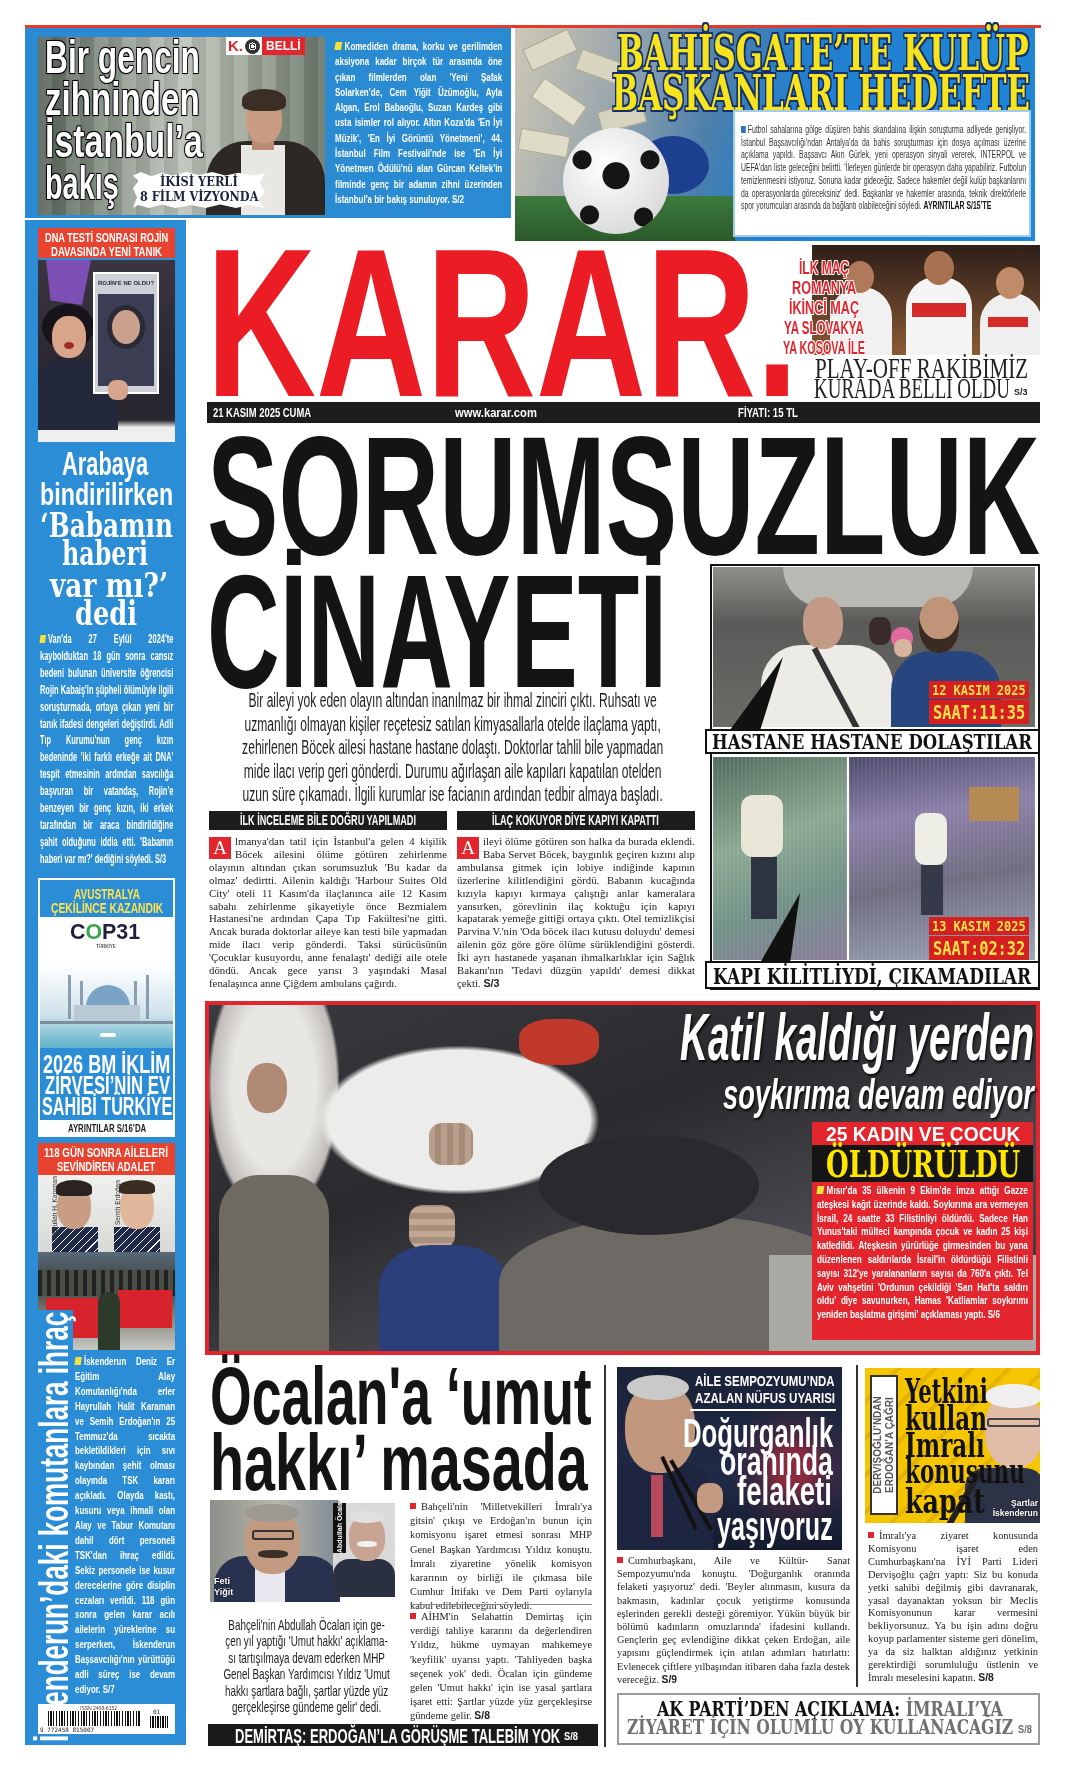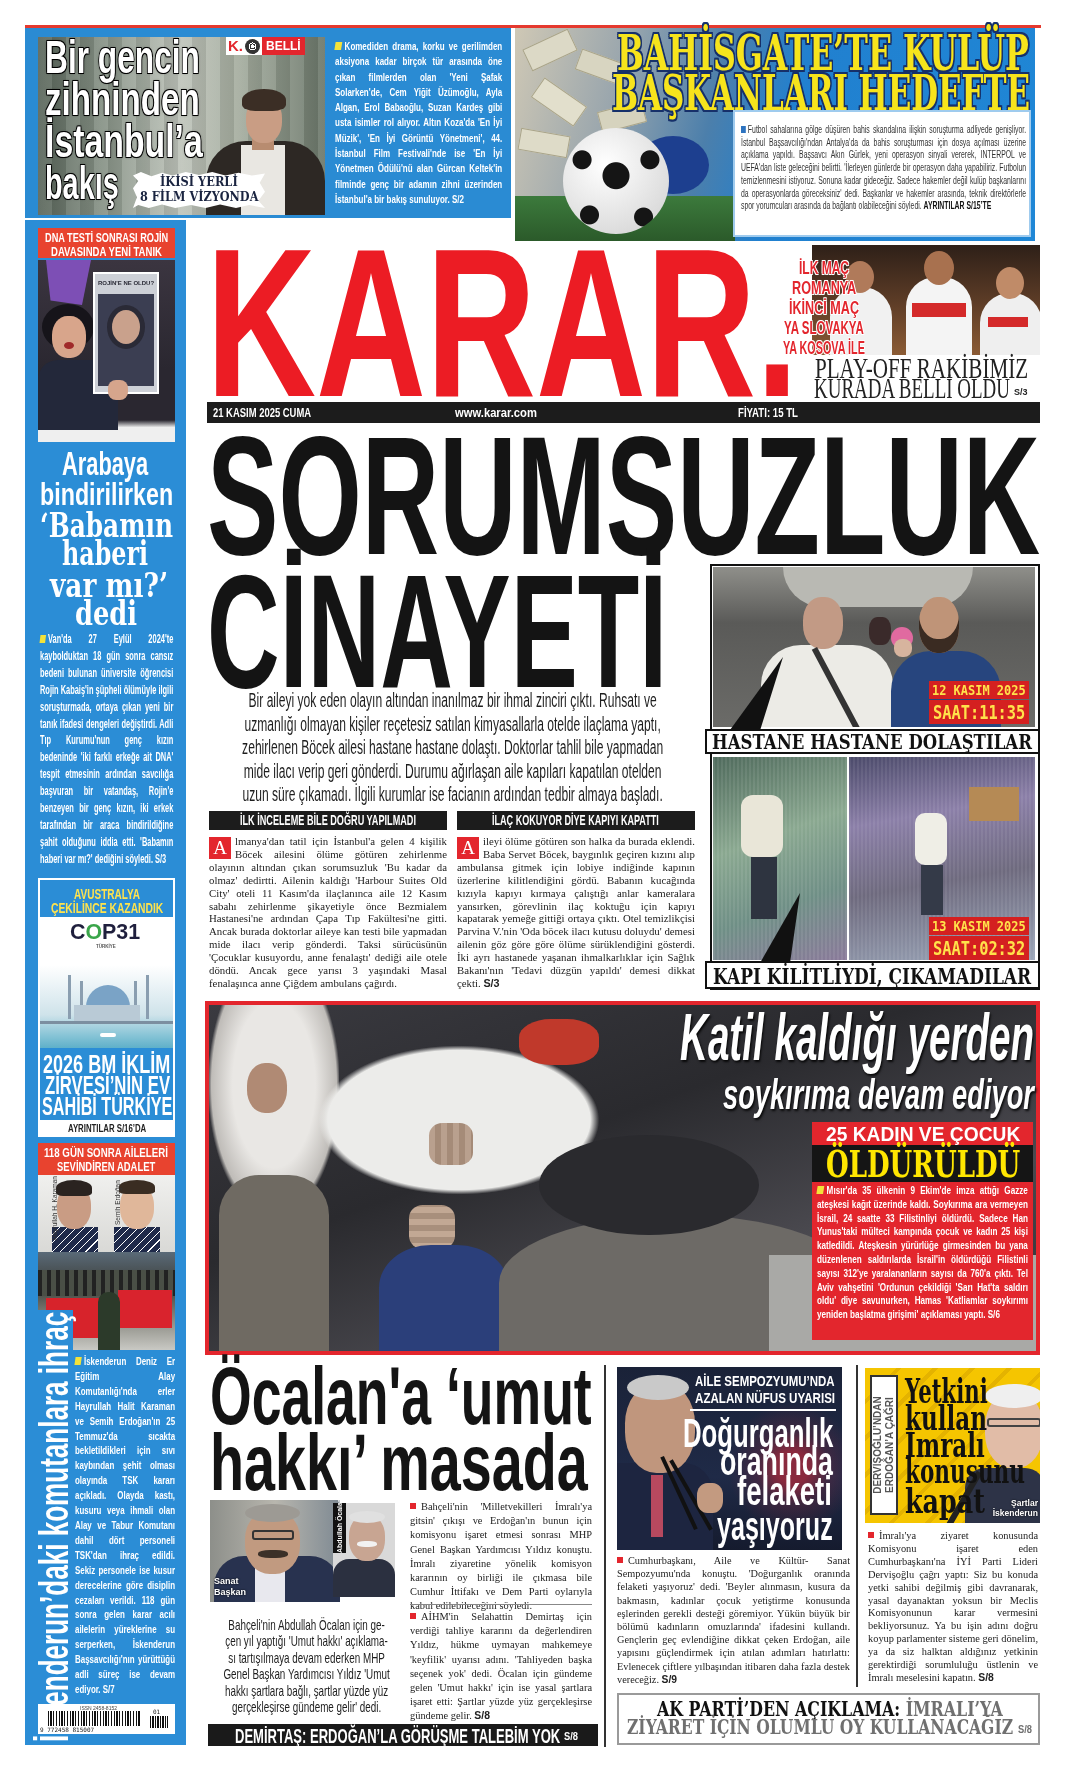--- a/index.html
+++ b/index.html
@@ -301,22 +301,22 @@
   <span class="fit b" style="left: 210px; top: 1355px; font-size: 82px; color: rgb(20, 20, 20); transform: scaleX(0.653);">Öcalan'a ‘umut</span>
   <span class="fit b" style="left: 210px; top: 1423px; font-size: 80px; color: rgb(20, 20, 20); transform: scaleX(0.6961);">hakkı’ masada</span>
 
   <div class="photo" style="left:210px;top:1500px;width:130px;height:102px;background:linear-gradient(90deg,#8d8f8a,#b8b6ae 50%,#7f8a93)">
     <div class="s" style="left:4px;top:56px;width:126px;height:50px;background:#28324f;border-radius:30px 30px 0 0"></div>
     <div class="s" style="left:45px;top:62px;width:30px;height:44px;background:#e8e8ee"></div>
     <div class="s" style="left:35px;top:10px;width:55px;height:64px;background:#c19a80;border-radius:45%"></div>
     <div class="s" style="left:35px;top:4px;width:55px;height:18px;background:#9d9a94;border-radius:50%"></div>
     <div class="s" style="left:42px;top:30px;width:42px;height:10px;border:2px solid #333;border-radius:3px"></div>
     <div class="s" style="left:48px;top:50px;width:30px;height:8px;background:#3b3028;border-radius:40%"></div>
-    <span class="s b wt" style="left:4px;top:76px;font-size:9px;text-shadow:0 0 2px #000">Sanat</span>
-    <span class="s b wt" style="left:4px;top:87px;font-size:9px;text-shadow:0 0 2px #000">Başkan</span>
+    <span class="s b wt" style="left:4px;top:76px;font-size:9px;text-shadow:0 0 2px #000">Feti</span>
+    <span class="s b wt" style="left:4px;top:87px;font-size:9px;text-shadow:0 0 2px #000">Yiğit</span>
   </div>
   <div class="photo" style="left:333px;top:1503px;width:62px;height:94px;background:#d9d9d9">
     <div class="s" style="left:0;top:56px;width:62px;height:40px;background:#2b3040;border-radius:16px 16px 0 0"></div>
     <div class="s" style="left:16px;top:12px;width:36px;height:46px;background:#c8a592;border-radius:45%"></div>
     <div class="s" style="left:16px;top:8px;width:36px;height:12px;background:#e0e0e0;border-radius:50%"></div>
     <div class="s" style="left:24px;top:38px;width:20px;height:6px;background:#f2f2f2;border-radius:40%"></div>
     <div class="s" style="left:0;top:0;width:13px;height:50px;background:#111"></div>
   </div>
   <div class="rot" style="left:333px;top:1553px;width:50px;height:13px">
     <span class="b wt" style="display:block;font-size:7px;line-height:13px;text-align:center;white-space:nowrap">Abdullah Öcalan</span>
@@ -329,21 +329,21 @@
     <div style="white-space:nowrap">Genel Başkan Yardımcısı Yıldız 'Umut</div>
     <div style="white-space:nowrap">hakkı şartlara bağlı, şartlar yüzde yüz</div>
     <div style="white-space:nowrap">gerçekleşirse gündeme gelir' dedi.</div>
   </div>
 
   <div class="a serif j" style="left:410px;top:1500px;width:182px;font-size:10.4px;line-height:14.2px;color:#222">
     <span class="rbul"></span><span>Bahçeli'nin 'Milletvekilleri İmralı'ya gitsin' çıkışı ve Erdoğan'ın bunun için komisyonu işaret etmesi sonrası MHP Genel Başkan Yardımcısı Yıldız konuştu. İmralı ziyaretine yönelik komisyon kararının oy birliği ile çıkmasa bile Cumhur İttifakı ve Dem Parti oylarıyla kabul edilebileceğini söyledi.</span>
   </div>
   <div class="a" style="left:410px;top:1604px;width:182px;height:1px;background:#888"></div>
   <div class="a serif j" style="left:410px;top:1610px;width:182px;font-size:10.4px;line-height:14.2px;color:#222">
-    <span class="rbul"></span><span>AİHM'in Selahattin Demirtaş için verdiği tahliye kararını da değerlendiren Yıldız, hükme uymayan mahkemeye 'keyfilik' uyarısı adını. 'Tahliyeden başka seçenek yok' dedi. Öcalan için gündeme gelen 'Umut hakkı' için ise yasal şartlara işaret etti: Şartlar yüzde yüz gerçekleşirse gündeme gelir. </span><span class="ref">S/8</span>
+    <span class="rbul"></span><span>AİHM'in Selahattin Demirtaş için verdiği tahliye kararını da değerlendiren Yıldız, hükme uymayan mahkemeye 'keyfilik' uyarısı yaptı. 'Tahliyeden başka seçenek yok' dedi. Öcalan için gündeme gelen 'Umut hakkı' için ise yasal şartlara işaret etti: Şartlar yüzde yüz gerçekleşirse gündeme gelir. </span><span class="ref">S/8</span>
   </div>
 
   <div class="bar" style="left:208px;top:1724px;width:390px;height:22px;background:#1a1a1a"></div>
   <span class="fit b wt" style="left: 235px; top: 1726px; font-size: 20px; transform: scaleX(0.6513);">DEMİRTAŞ: ERDOĞAN’LA GÖRÜŞME TALEBİM YOK</span>
   <span class="fit b wt" style="left: 564px; top: 1732px; font-size: 10px; transform: scaleX(0.9333);">S/8</span>
 </article>
 
 <div class="a" style="left:604px;top:1365px;width:2px;height:382px;background:#333"></div>
 <div class="a" style="left:856px;top:1365px;width:2px;height:322px;background:#333"></div>
 

